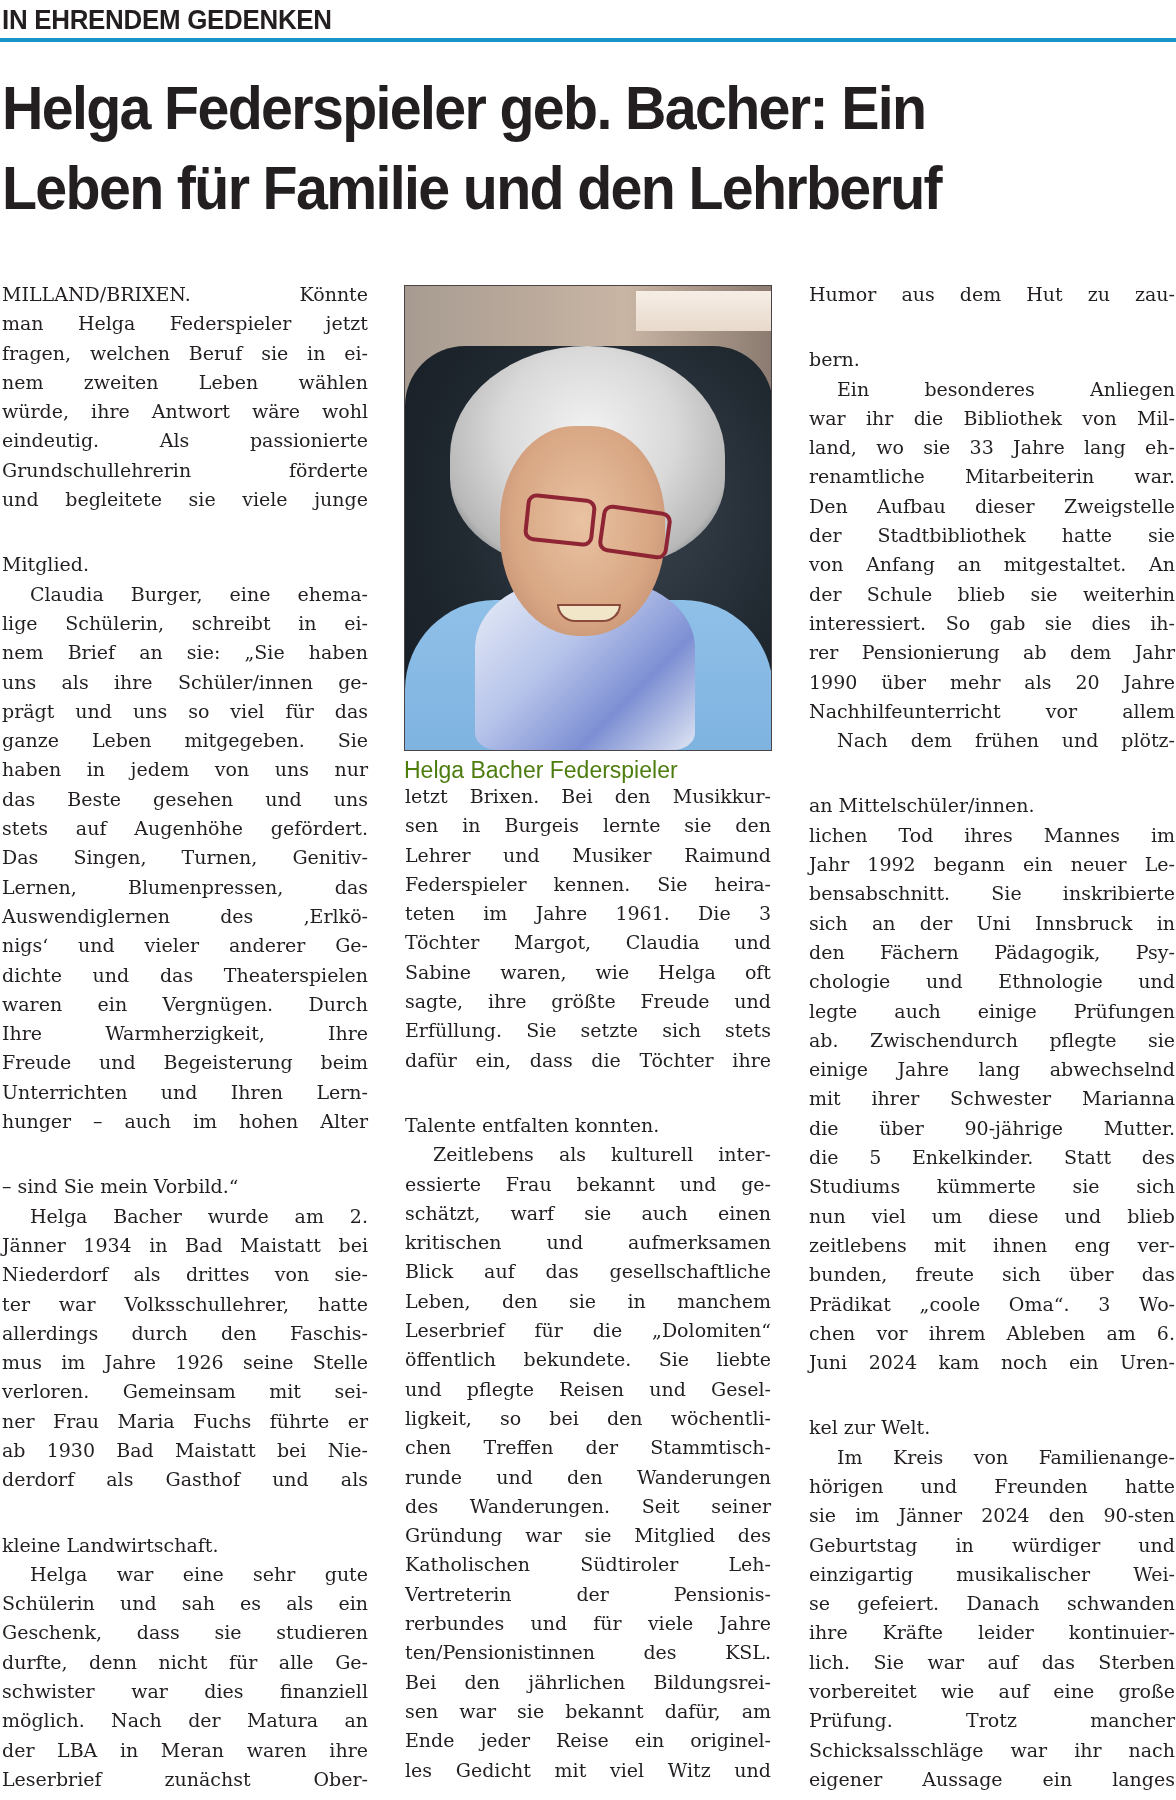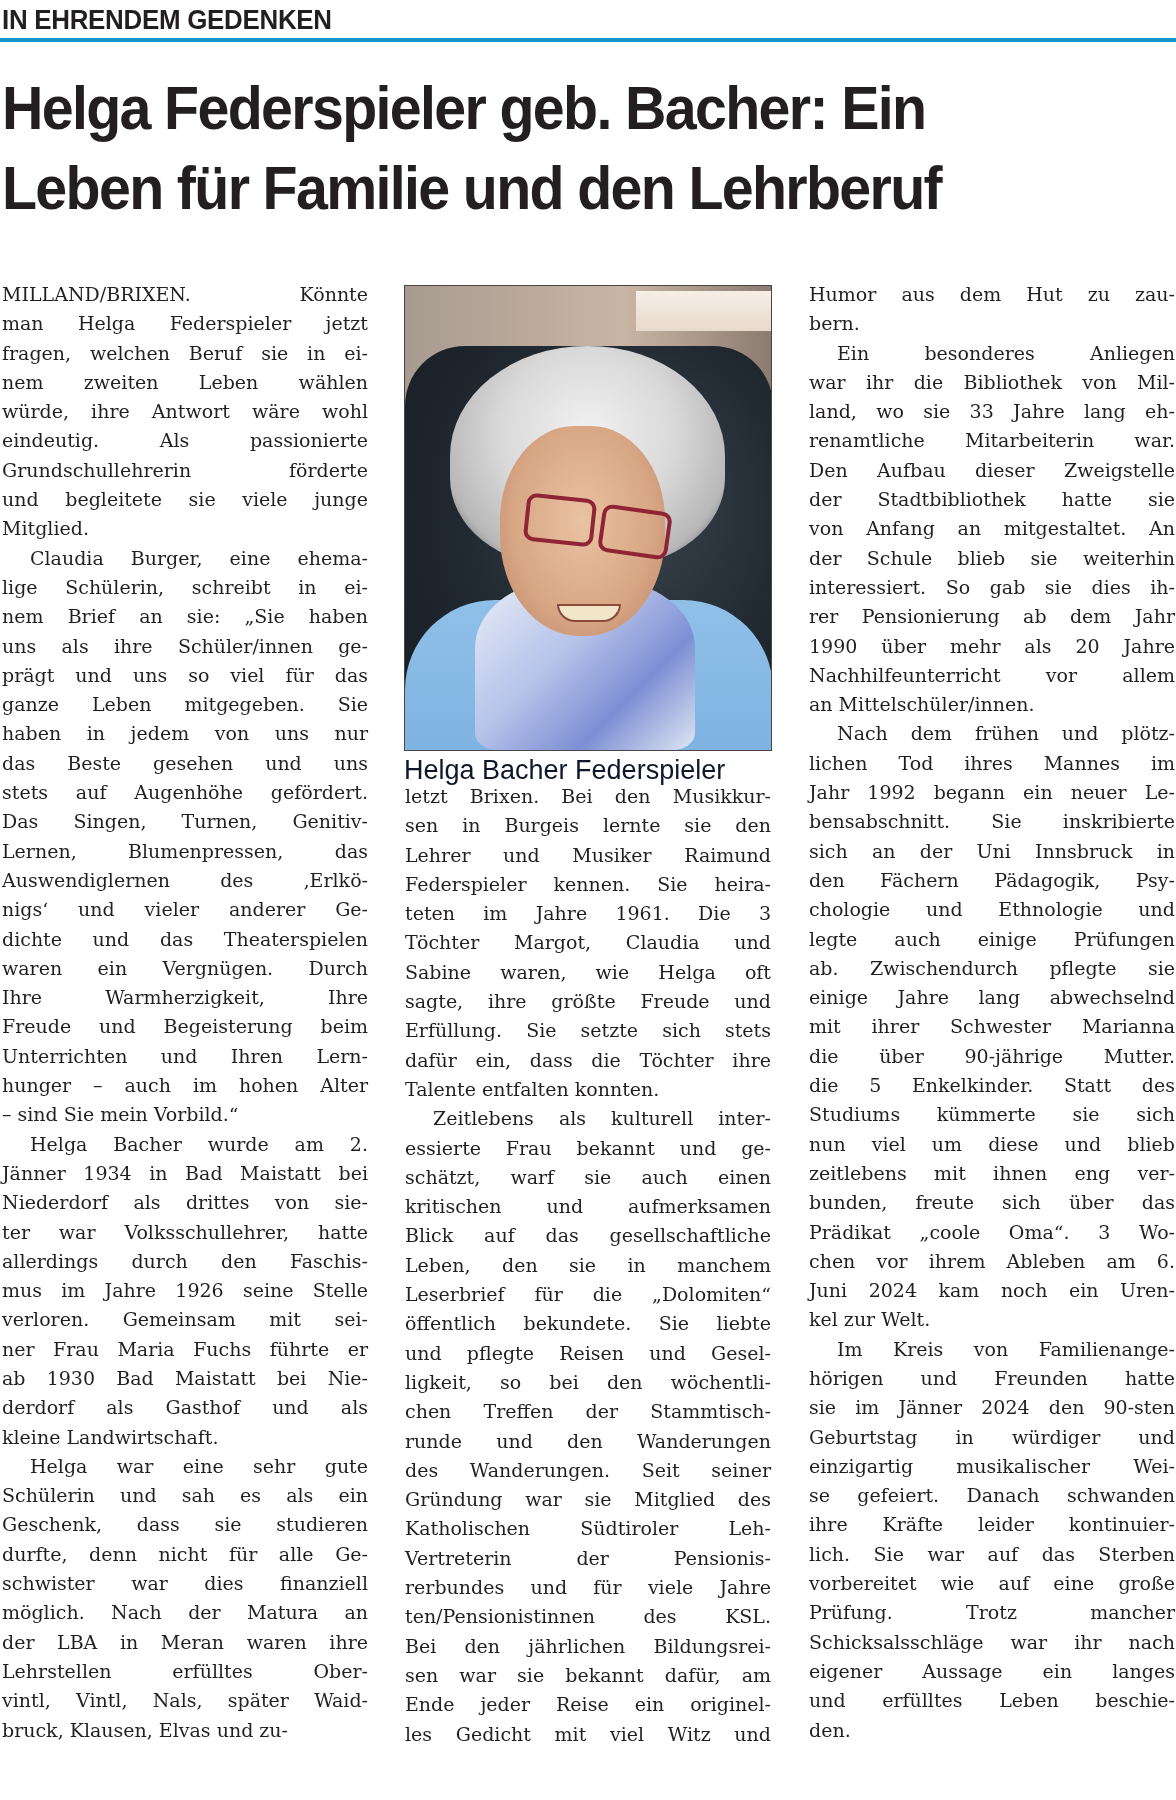--- a/index.html
+++ b/index.html
@@ -51,21 +51,21 @@
       font-size: 19px;
       line-height: 29.3px;
       color: #231f20;
       text-align: justify;
       hyphens: manual;
     }
     .col-1 { left: 2px; width: 366px; }
     .col-2 { left: 405px; width: 366px; top: 782px; }
     .col-3 { left: 809px; width: 366px; }
     .col .ln { display: block; text-align: justify; text-align-last: justify; white-space: nowrap; }
-    .col .ln.last { text-align-last: left; }
+    .col .ln.last { text-align-last: left; margin-top: 36px; }
     .col .ln.ind { padding-left: 28px; }
     .photo {
       position: absolute;
       left: 404px;
       top: 285px;
       width: 368px;
       height: 466px;
       border: 1px solid #4a4446;
       box-sizing: border-box;
       overflow: hidden;
@@ -108,23 +108,23 @@
     .photo .glasses-r { left: 195px; top: 222px; transform: rotate(8deg); }
     .photo .smile {
       position: absolute; left: 152px; top: 318px; width: 60px; height: 14px;
       background: #f1e6c8; border-radius: 0 0 30px 30px; border: 2px solid #8a4b3c;
     }
     .caption {
       position: absolute;
       left: 404px;
       top: 756px;
       font-family: "Liberation Sans", sans-serif;
-      font-size: 27px;
+      font-size: 23px;
       line-height: 28px;
-      color: #0f172a;
+      color: #4d7c0f;
     }
   </style>
 </head>
 <body>
 
 <div class="kicker">IN EHRENDEM GEDENKEN</div>
 <div class="rule"></div>
 
 <h1 class="headline" style="margin:0;">
   <span>Helga Federspieler geb. Bacher: Ein</span>
@@ -172,21 +172,21 @@
     <span class="ln">ab 1930 Bad Maistatt bei Nie-</span>
     <span class="ln">derdorf als Gasthof und als</span>
     <span class="ln last">kleine Landwirtschaft.</span>
     <span class="ln ind">Helga war eine sehr gute</span>
     <span class="ln">Schülerin und sah es als ein</span>
     <span class="ln">Geschenk, dass sie studieren</span>
     <span class="ln">durfte, denn nicht für alle Ge-</span>
     <span class="ln">schwister war dies finanziell</span>
     <span class="ln">möglich. Nach der Matura an</span>
     <span class="ln">der LBA in Meran waren ihre</span>
-    <span class="ln">Lehrstellen erfülltes Ober-</span>
+    <span class="ln">Leserbrief zunächst Ober-</span>
     <span class="ln">vintl, Vintl, Nals, später Waid-</span>
     <span class="ln last">bruck, Klausen, Elvas und zu-</span>
   </div>
 
 <div class="photo" title="Porträt von Helga Bacher Federspieler">
   <div class="window"></div>
   <div class="chair"></div>
   <div class="body"></div>
   <div class="scarf"></div>
   <div class="hair"></div>
@@ -241,22 +241,22 @@
     <span class="ln">land, wo sie 33 Jahre lang eh-</span>
     <span class="ln">renamtliche Mitarbeiterin war.</span>
     <span class="ln">Den Aufbau dieser Zweigstelle</span>
     <span class="ln">der Stadtbibliothek hatte sie</span>
     <span class="ln">von Anfang an mitgestaltet. An</span>
     <span class="ln">der Schule blieb sie weiterhin</span>
     <span class="ln">interessiert. So gab sie dies ih-</span>
     <span class="ln">rer Pensionierung ab dem Jahr</span>
     <span class="ln">1990 über mehr als 20 Jahre</span>
     <span class="ln">Nachhilfeunterricht vor allem</span>
+    <span class="ln ind">Nach dem frühen und plötz-</span>
     <span class="ln last">an Mittelschüler/innen.</span>
-    <span class="ln ind">Nach dem frühen und plötz-</span>
     <span class="ln">lichen Tod ihres Mannes im</span>
     <span class="ln">Jahr 1992 begann ein neuer Le-</span>
     <span class="ln">bensabschnitt. Sie inskribierte</span>
     <span class="ln">sich an der Uni Innsbruck in</span>
     <span class="ln">den Fächern Pädagogik, Psy-</span>
     <span class="ln">chologie und Ethnologie und</span>
     <span class="ln">legte auch einige Prüfungen</span>
     <span class="ln">ab. Zwischendurch pflegte sie</span>
     <span class="ln">einige Jahre lang abwechselnd</span>
     <span class="ln">mit ihrer Schwester Marianna</span>

